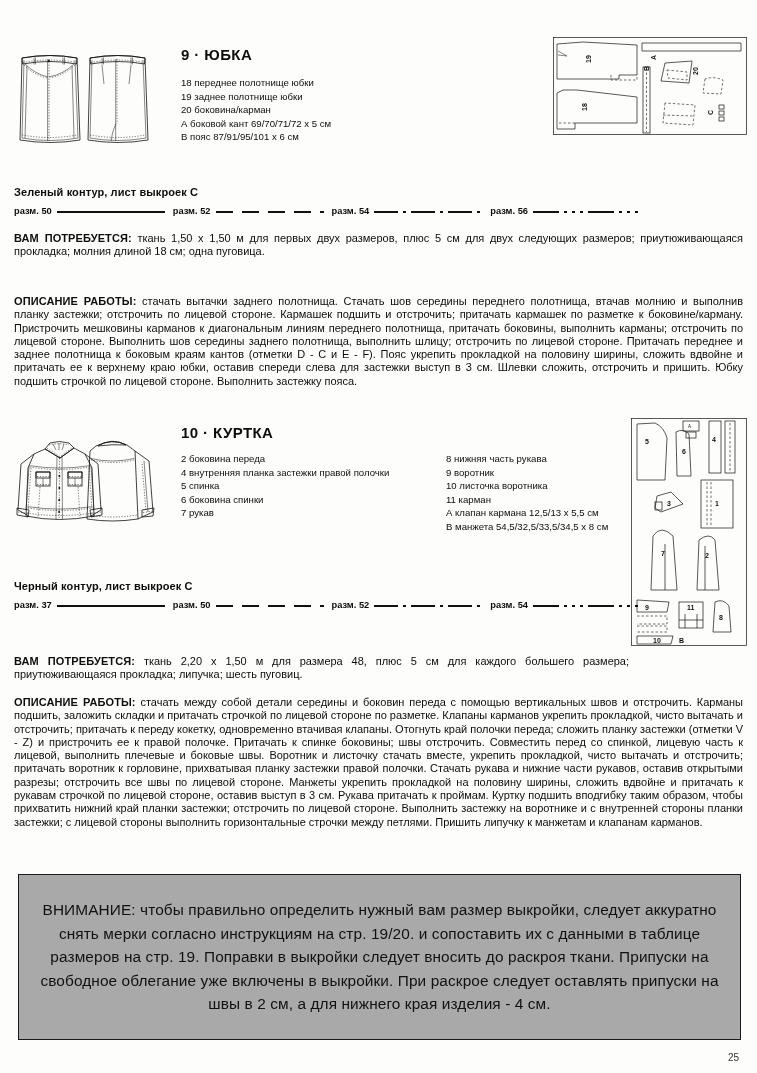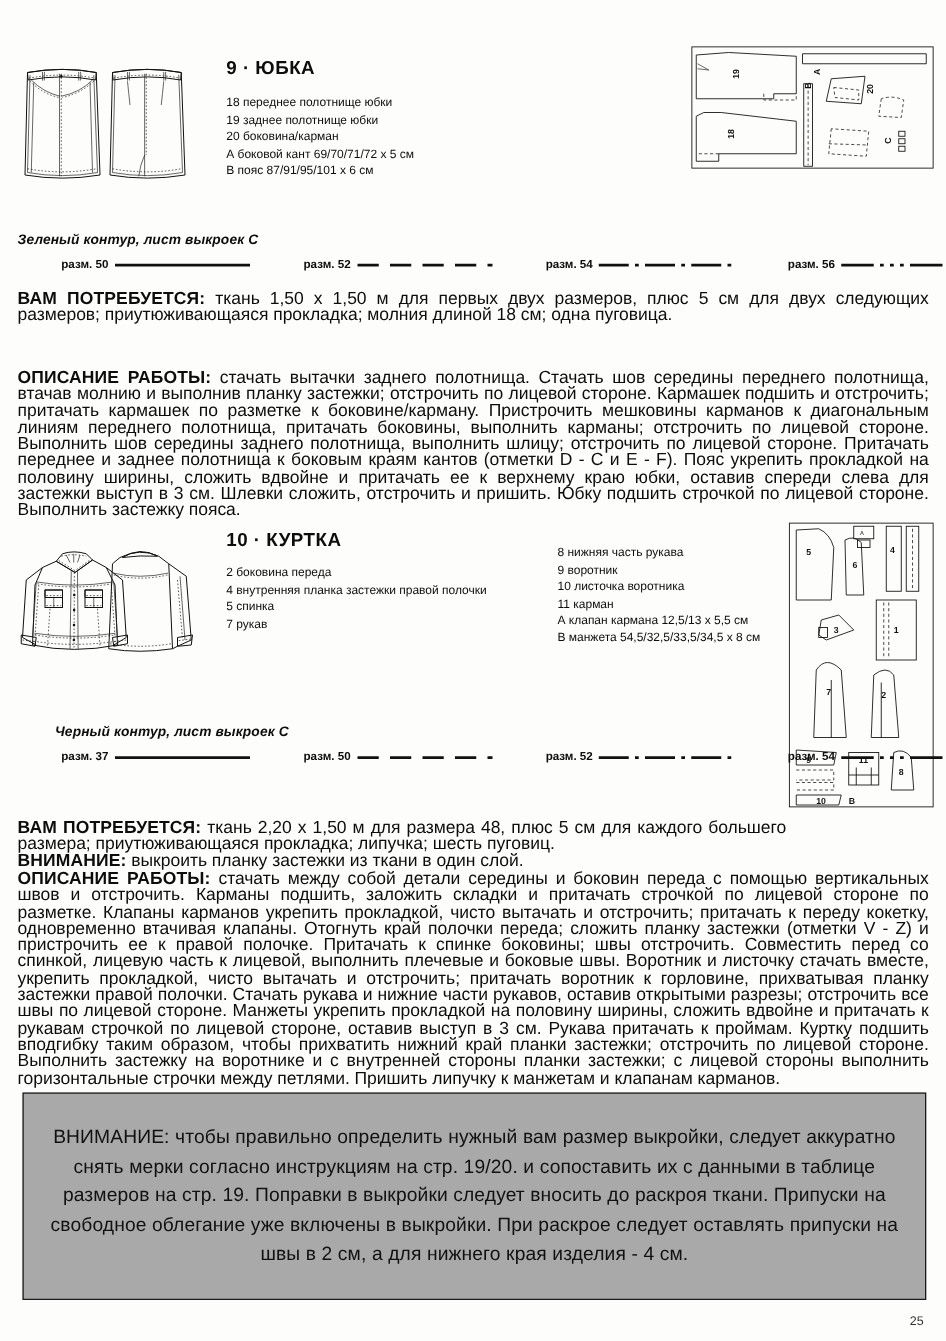--- a/index.html
+++ b/index.html
@@ -11,52 +11,52 @@
     color:#0d0d0d;
     position:relative;
     overflow:hidden;
   }
   .page {
     position:absolute; inset:0;
     padding:0;
   }
   
   .body-txt {
-    font-size:14px;
+    font-size:11px;
     line-height:13.3px;
     text-align:justify;
     letter-spacing:-0.02px;
   }
   .body-txt b { font-weight:bold; letter-spacing:0.1px; }
 
   
   .sec-head {
     font-size:15px; font-weight:bold; letter-spacing:0.4px;
   }
   .parts-list { font-size:9.6px; line-height:13.6px; }
 
   #skirt-figure { position:absolute; left:14px; top:42px; width:140px; height:120px; }
   #skirt-head   { position:absolute; left:181px; top:46px; }
   #skirt-parts  { position:absolute; left:181px; top:76px; width:300px; }
   #skirt-layout { position:absolute; left:553px; top:37px; width:194px; height:98px; }
 
-  .contour-head { font-size:11px; font-weight:bold; letter-spacing:0.1px;font-style:italic; }
+  .contour-head { font-size:11px; font-weight:bold; letter-spacing:0.1px; }
 
   
   .sizes { display:flex; align-items:center; width:100%; }
-  .size-item { display:flex; align-items:flex-end;margin-left:35px; }
+  .size-item { display:flex; align-items:flex-end; }
   .size-lbl { font-size:9.3px; font-weight:bold; white-space:nowrap; margin-right:5px; }
   .size-line { height:9px; position:relative; }
   .size-line svg { display:block; }
 
   
   #jacket-figure { position:absolute; left:12px; top:424px; width:148px; height:132px; }
   #jacket-head   { position:absolute; left:181px; top:424px; }
   #jacket-parts-l{ position:absolute; left:181px; top:452px; width:270px; }
-  #jacket-parts-r{ position:absolute; left:446px; top:436px; width:200px; }
+  #jacket-parts-r{ position:absolute; left:446px; top:452px; width:200px; }
   #jacket-layout { position:absolute; left:631px; top:418px; width:116px; height:228px; }
 
   
   #notice {
     position:absolute; left:18px; top:874px; width:723px; height:166px;
     background:#a9a9a9;
     border:1.6px solid #1b1b1b;
     display:flex; align-items:center; justify-content:center;
   }
   #notice .notice-inner {
@@ -297,20 +297,21 @@
       <path class="stitch" d="M89,88 L79,89.3"></path>
     </svg>
   </div>
 
   <div id="jacket-head" class="sec-head">10 · КУРТКА</div>
 
   <div id="jacket-parts-l" class="parts-list">
     <div>2 боковина переда</div>
     <div>4 внутренняя планка застежки правой полочки</div>
     <div>5 спинка</div>
+    <div>6 боковина спинки</div>
     <div>7 рукав</div>
   </div>
 
   <div id="jacket-parts-r" class="parts-list">
     <div>8 нижняя часть рукава</div>
     <div>9 воротник</div>
     <div>10 листочка воротника</div>
     <div>11 карман</div>
     <div>А клапан кармана 12,5/13 x 5,5 см</div>
     <div>В манжета 54,5/32,5/33,5/34,5 x 8 см</div>
@@ -366,21 +367,21 @@
       <path class="lay" d="M84,184 Q92,180 98,188 L100,214 L82,214 Z"></path>
       <text class="num" x="88" y="202">8</text>
 
       <path class="lay" d="M6,218 L6,226 L40,226 L42,218 Z"></path>
       <text class="num" x="22" y="225">10</text>
 
       <text class="num" x="48" y="225">B</text>
     </svg>
   </div>
 
-  <div style="position:absolute;left:14px;top:580px;width:570px;margin-left:30px;">
+  <div style="position:absolute;left:14px;top:580px;width:570px;">
     <div class="contour-head">Черный контур, лист выкроек С</div>
   </div>
 
   <div style="position:absolute;left:14px;top:600px;width:570px;">
     <div class="sizes">
       <div class="size-item" style="margin-right:8px;">
         <span class="size-lbl">разм. 37</span>
         <span class="size-line">
           <svg width="108" height="9">
               <line x1="0" y1="5" x2="108" y2="5" stroke="#111" stroke-width="2.2"></line>
@@ -410,23 +411,20 @@
               <line x1="0" y1="5" x2="108" y2="5" stroke="#111" stroke-width="2.2" stroke-dasharray="26 5 3 5 3 5 3 5"></line>
             </svg>
         </span>
       </div>
     </div>
   </div>
 
   <div class="body-txt" style="position:absolute;left:14px;top:655px;width:615px;">
     <b>ВАМ ПОТРЕБУЕТСЯ:</b><span> ткань 2,20 x 1,50 м для размера 48, плюс 5 см для каждого большего размера; приутюживающаяся прокладка; липучка; шесть пуговиц.</span>
   </div>
-  <div class="body-txt" style="position:absolute;left:14px;top:682px;width:615px;">
-    <b>ВНИМАНИЕ:</b><span> выкроить планку застежки из ткани в один слой.</span>
-  </div>
   <div class="body-txt" style="position:absolute;left:14px;top:696px;width:729px;">
     <b>ОПИСАНИЕ РАБОТЫ:</b><span> стачать между собой детали середины и боковин переда с помощью вертикальных швов и отстрочить. Карманы подшить, заложить складки и притачать строчкой по лицевой стороне по разметке. Клапаны карманов укрепить прокладкой, чисто вытачать и отстрочить; притачать к переду кокетку, одновременно втачивая клапаны. Отогнуть край полочки переда; сложить планку застежки (отметки V - Z) и пристрочить ее к правой полочке. Притачать к спинке боковины; швы отстрочить. Совместить перед со спинкой, лицевую часть к лицевой, выполнить плечевые и боковые швы. Воротник и листочку стачать вместе, укрепить прокладкой, чисто вытачать и отстрочить; притачать воротник к горловине, прихватывая планку застежки правой полочки. Стачать рукава и нижние части рукавов, оставив открытыми разрезы; отстрочить все швы по лицевой стороне. Манжеты укрепить прокладкой на половину ширины, сложить вдвойне и притачать к рукавам строчкой по лицевой стороне, оставив выступ в 3 см. Рукава притачать к проймам. Куртку подшить вподгибку таким образом, чтобы прихватить нижний край планки застежки; отстрочить по лицевой стороне. Выполнить застежку на воротнике и с внутренней стороны планки застежки; с лицевой стороны выполнить горизонтальные строчки между петлями. Пришить липучку к манжетам и клапанам карманов.</span>
   </div>
 
   <div id="notice">
     <div class="notice-inner">ВНИМАНИЕ: чтобы правильно определить нужный вам размер выкройки, следует аккуратно снять мерки согласно инструкциям на стр. 19/20. и сопоставить их с данными в таблице размеров на стр. 19. Поправки в выкройки следует вносить до раскроя ткани. Припуски на свободное облегание уже включены в выкройки. При раскрое следует оставлять припуски на швы в 2 см, а для нижнего края изделия - 4 см.</div>
   </div>
 
   <div id="page-no">25</div>
 

